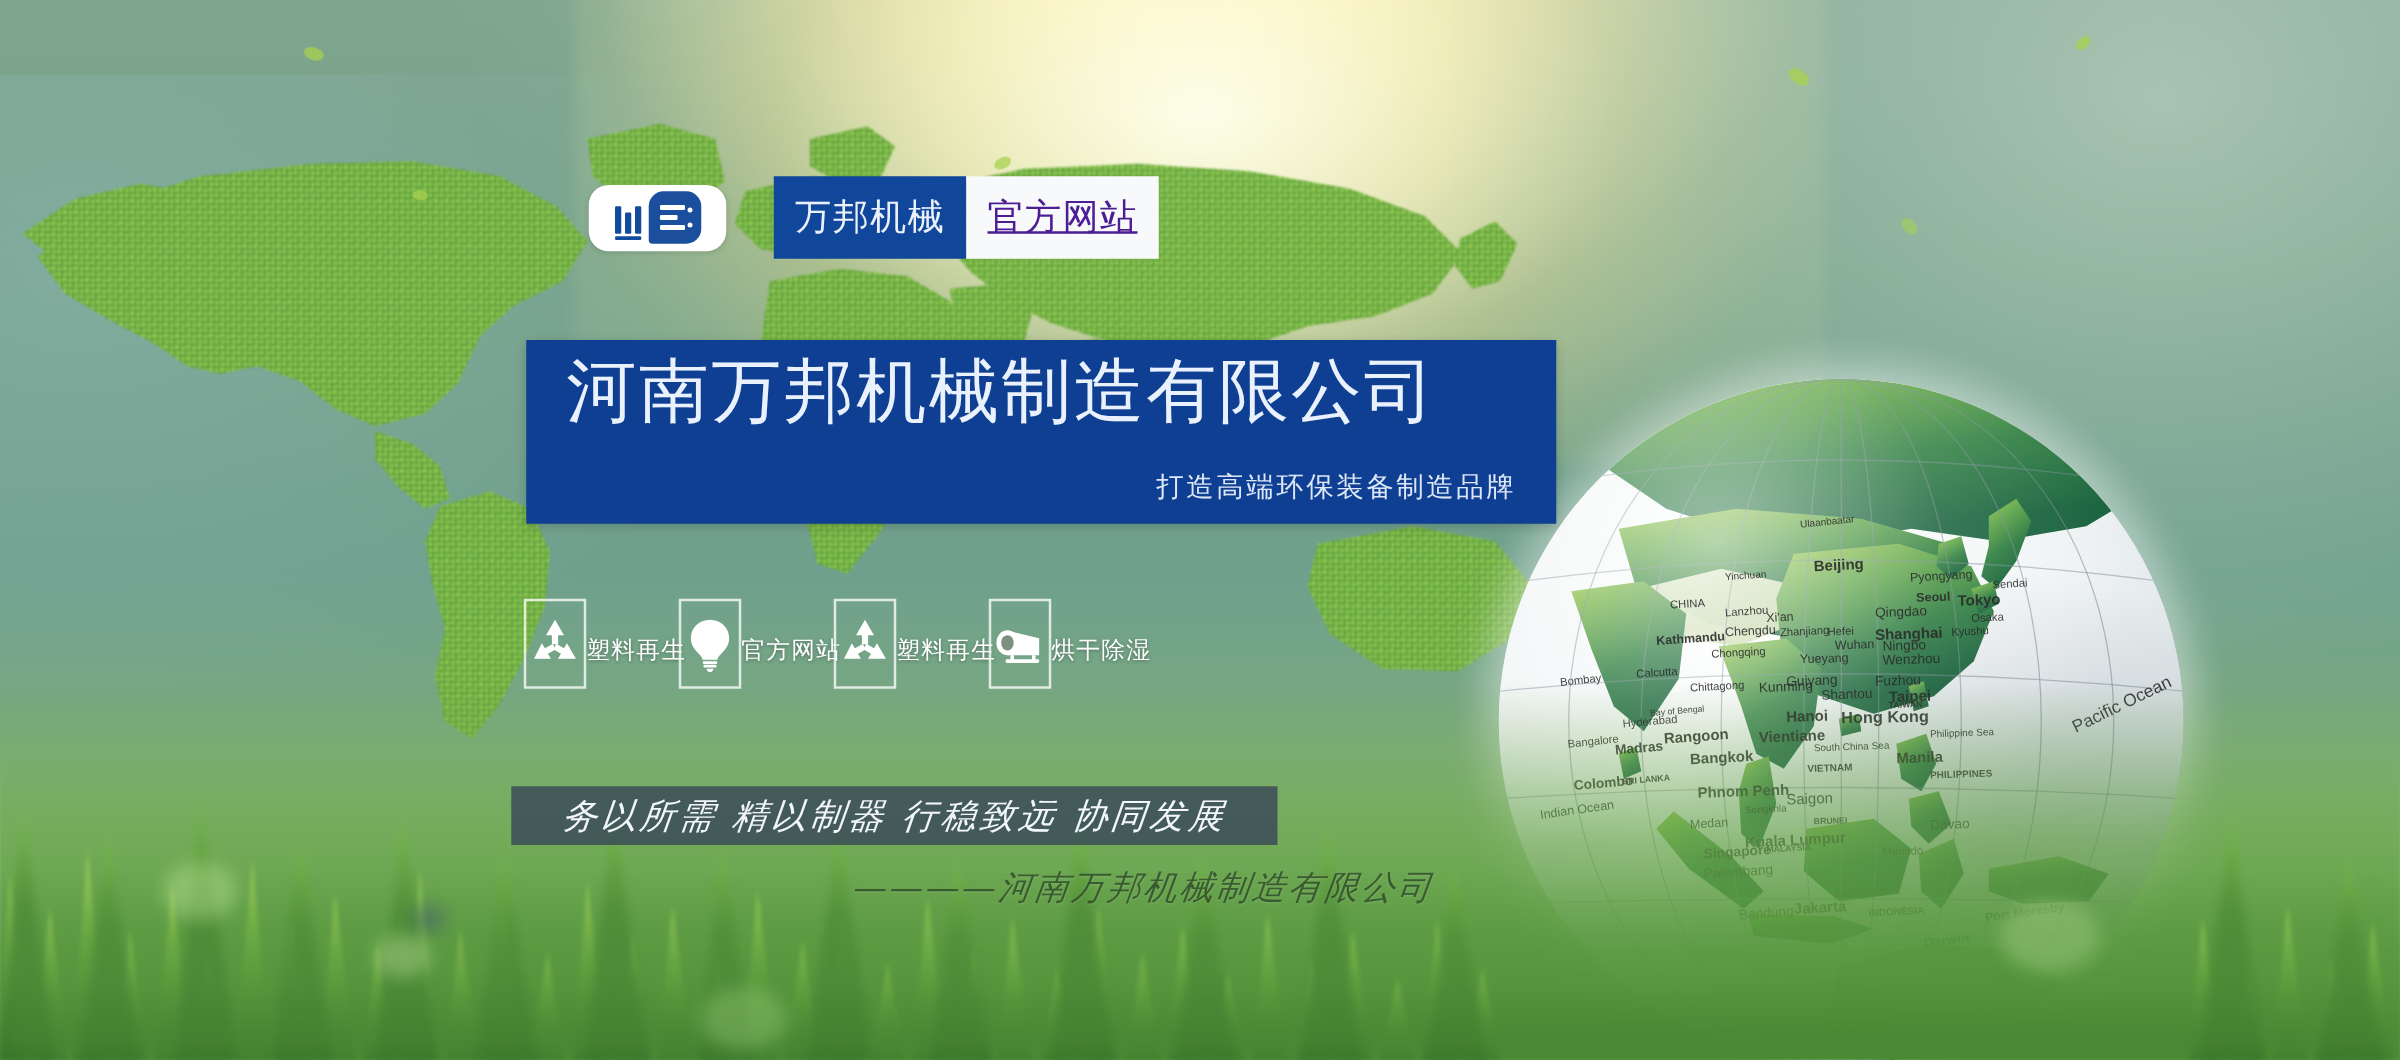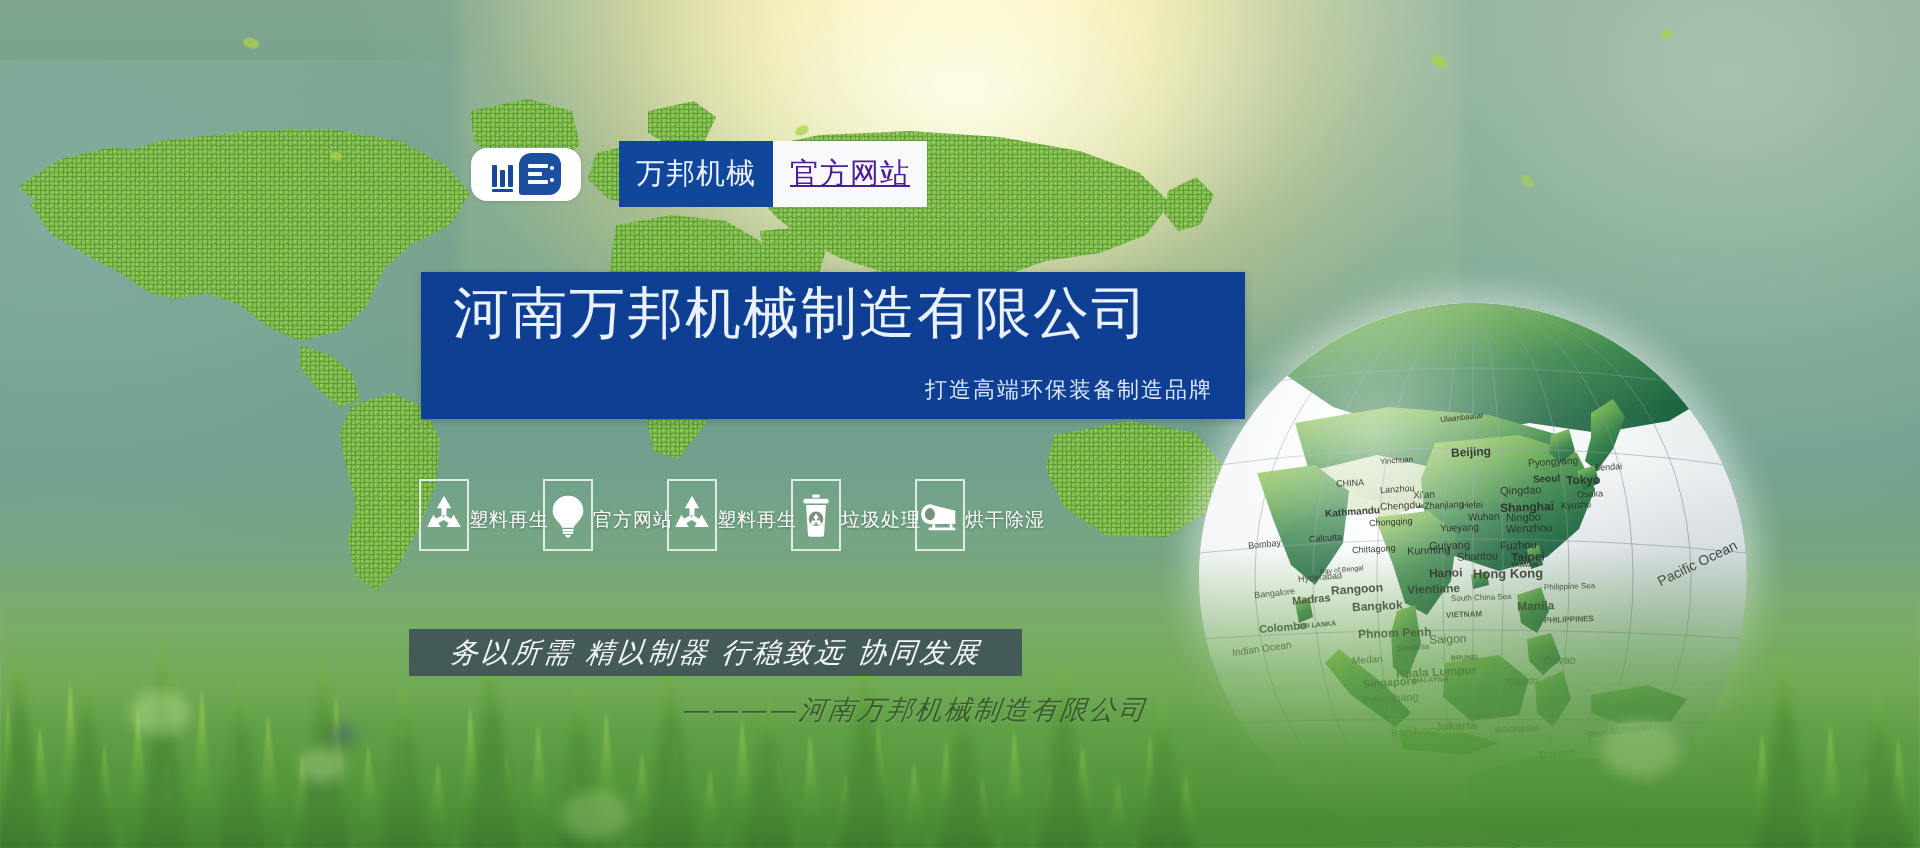--- a/index.html
+++ b/index.html
@@ -600,35 +600,20 @@
       <div class="feature-box">
         <svg viewBox="0 0 48 48" fill="#ffffff">
           <path d="M24 4 L31.5 17 L26.6 17 L26.6 24.5 L21.4 24.5 L21.4 17 L16.5 17 Z"></path>
           <path d="M6.5 36.5 L13 23.5 L15.6 27.8 L22.1 24.2 L24.6 28.7 L18.1 32.3 L20.6 36.6 Z"></path>
           <path d="M41.5 36.5 L26.5 36.6 L29 32.3 L22.6 28.6 L25.1 24.1 L31.5 27.8 L34 23.5 Z"></path>
         </svg>
       </div>
       <div class="feature-label">塑料再生</div>
     </div>
 
-    <div class="feature">
-      <div class="feature-box">
-        <svg viewBox="0 0 48 48" fill="#ffffff">
-          <rect x="20" y="2.5" width="8" height="3.4" rx="1.3"></rect>
-          <rect x="11" y="7" width="26" height="5" rx="1.6"></rect>
-          <path d="M13.6 13.6 L34.4 13.6 L32.4 44.6 C32.3 45.8 31.4 46.6 30.2 46.6
-                   L17.8 46.6 C16.6 46.6 15.7 45.8 15.6 44.6 Z"></path>
-          <circle cx="24" cy="28" r="7.6" fill="#7d8f7d"></circle>
-          <path d="M24 22.2 L27 27.3 L25.1 27.3 L25.1 30.3 L22.9 30.3 L22.9 27.3 L21 27.3 Z" fill="#ffffff"></path>
-          <path d="M18 33.8 L20.5 28.8 L21.6 30.6 L24.1 29.2 L25.1 31 L22.6 32.4 L23.6 34.2 Z" fill="#ffffff"></path>
-          <path d="M30 33.8 L24.4 33.8 L25.4 32 L22.9 30.6 L23.9 28.8 L26.4 30.2 L27.4 28.4 Z" fill="#ffffff"></path>
-        </svg>
-      </div>
-      <div class="feature-label">垃圾处理</div>
-    </div>
 
     <div class="feature">
       <div class="feature-box">
         <svg viewBox="0 0 48 48" fill="#ffffff">
           <path d="M13.5 13 L40 19.5 L40 33.5 L13.5 33.5 Z"></path>
           <ellipse cx="13.5" cy="23.2" rx="9.2" ry="10.4"></ellipse>
           <ellipse cx="13.5" cy="23.2" rx="5.2" ry="6.4" fill="#7d8f7d"></ellipse>
           <path d="M16 33.5 L19 33.5 L19 39 L16 39 Z"></path>
           <path d="M34 33.5 L37 33.5 L37 39 L34 39 Z"></path>
           <rect x="12" y="37" width="28" height="3" rx="1.2"></rect>

